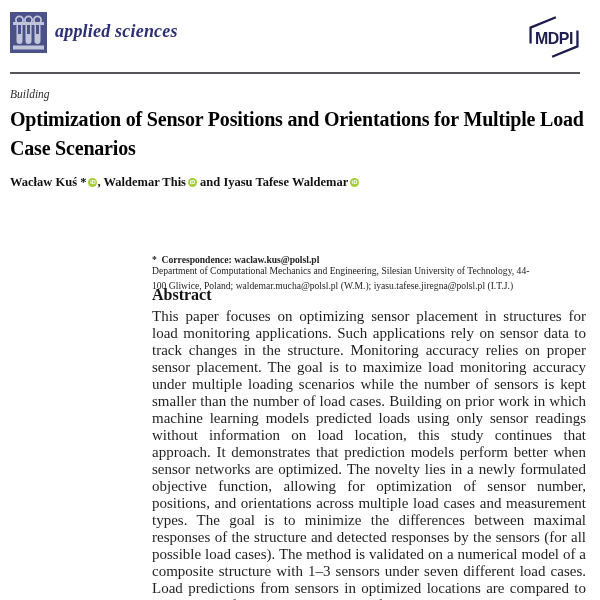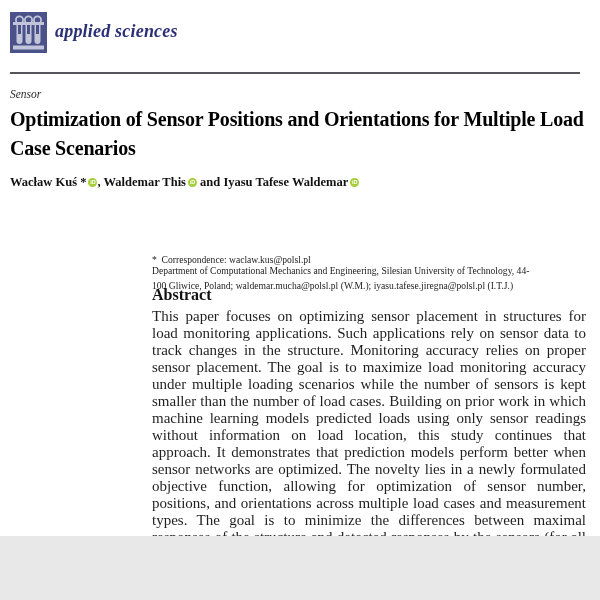--- a/index.html
+++ b/index.html
@@ -1,17 +1,17 @@
 <!DOCTYPE html>
 <html><head>
 <meta charset="utf-8">
 <style>
   html,body { margin:0; padding:0; background:#e8e8e8; }
   .page {
-    position:relative; width:600px; height:536px; margin:0 auto;
+    position:relative; width:600px; height:600px; margin:0 auto;
     background:#ffffff; overflow:hidden;
     font-family:"Liberation Serif", serif; color:#1f1f1f;
   }
   
   .logo-box { position:absolute; left:10px; top:12px; width:37px; height:41px; }
   .journal-name {
     position:absolute; left:55px; top:21px;
     font-style:italic; font-weight:bold; font-size:18px; letter-spacing:0.2px;
     color:#2b2f76;
   }
@@ -40,21 +40,21 @@
     font-size:5.5px; font-weight:bold; line-height:9px; text-align:center;
     vertical-align:2px; margin-left:2px;
   }
   
   .affiliation {
     position:absolute; left:152px; top:224px; width:378px;
     font-size:9.6px; line-height:14.6px; color:#222;margin-top:40px;
   }
   .correspondence {
     position:absolute; left:152px; top:253px; width:378px;
-    font-size:9.6px; line-height:14.6px; color:#222; white-space:pre-wrap;
+    font-size:9.6px; line-height:14.6px; color:#222; white-space:pre-wrap;font-weight:bold;
   }
   
   .abstract-heading {
     position:absolute; left:152px; top:286px;
     font-size:16px; font-weight:bold; color:#111;
   }
   .abstract-text {
     position:absolute; left:152px; top:308px; width:434px;
     font-size:15px; line-height:17px; text-align:justify; color:#1f1f1f;
   }
@@ -76,24 +76,31 @@
       <rect x="24.5" y="10" width="6" height="22" rx="3" fill="#c2c5da"></rect>
       <rect x="8" y="13" width="3" height="9" fill="#4b5189"></rect>
       <rect x="17" y="13" width="3" height="9" fill="#4b5189"></rect>
       <rect x="26" y="13" width="3" height="9" fill="#4b5189"></rect>
       <rect x="3" y="33.5" width="31" height="4" fill="#c2c5da"></rect>
     </svg>
   </div>
 
   <span class="journal-name">applied sciences</span>
 
+  <div class="mdpi-logo">
+    <svg width="60" height="46" viewBox="0 0 64 48" xmlns="http://www.w3.org/2000/svg">
+      <polyline points="34,3 7,14 7,31" fill="none" stroke="#1c1c4e" stroke-width="2.4"></polyline>
+      <polyline points="30,45 57,34 57,17" fill="none" stroke="#1c1c4e" stroke-width="2.4"></polyline>
+      <text x="32" y="31" text-anchor="middle" font-family="Liberation Sans, sans-serif" font-size="17" font-weight="bold" letter-spacing="-0.5" fill="#1c1c4e">MDPI</text>
+    </svg>
+  </div>
 
   <div class="header-rule"></div>
 
-  <div class="article-type">Sensor</div>
+  <div class="article-type">Building</div>
 
   <h1 class="title" style="margin:0">Optimization of Sensor Positions and Orientations for Multiple Load Case Scenarios</h1>
 
   <div class="authors"><span>Wacław Kuś *</span><span class="orcid">iD</span><span>, </span><span>Waldemar This</span><span class="orcid">iD</span><span> and </span><span>Iyasu Tafese Waldemar</span><span class="orcid">iD</span></div>
 
   <div class="affiliation">Department of Computational Mechanics and Engineering, Silesian University of Technology, 44-100 Gliwice, Poland; waldemar.mucha@polsl.pl (W.M.); iyasu.tafese.jiregna@polsl.pl (I.T.J.)</div>
 
   <div class="correspondence">*  Correspondence: waclaw.kus@polsl.pl</div>
 
   <div class="abstract-heading">Abstract</div>

